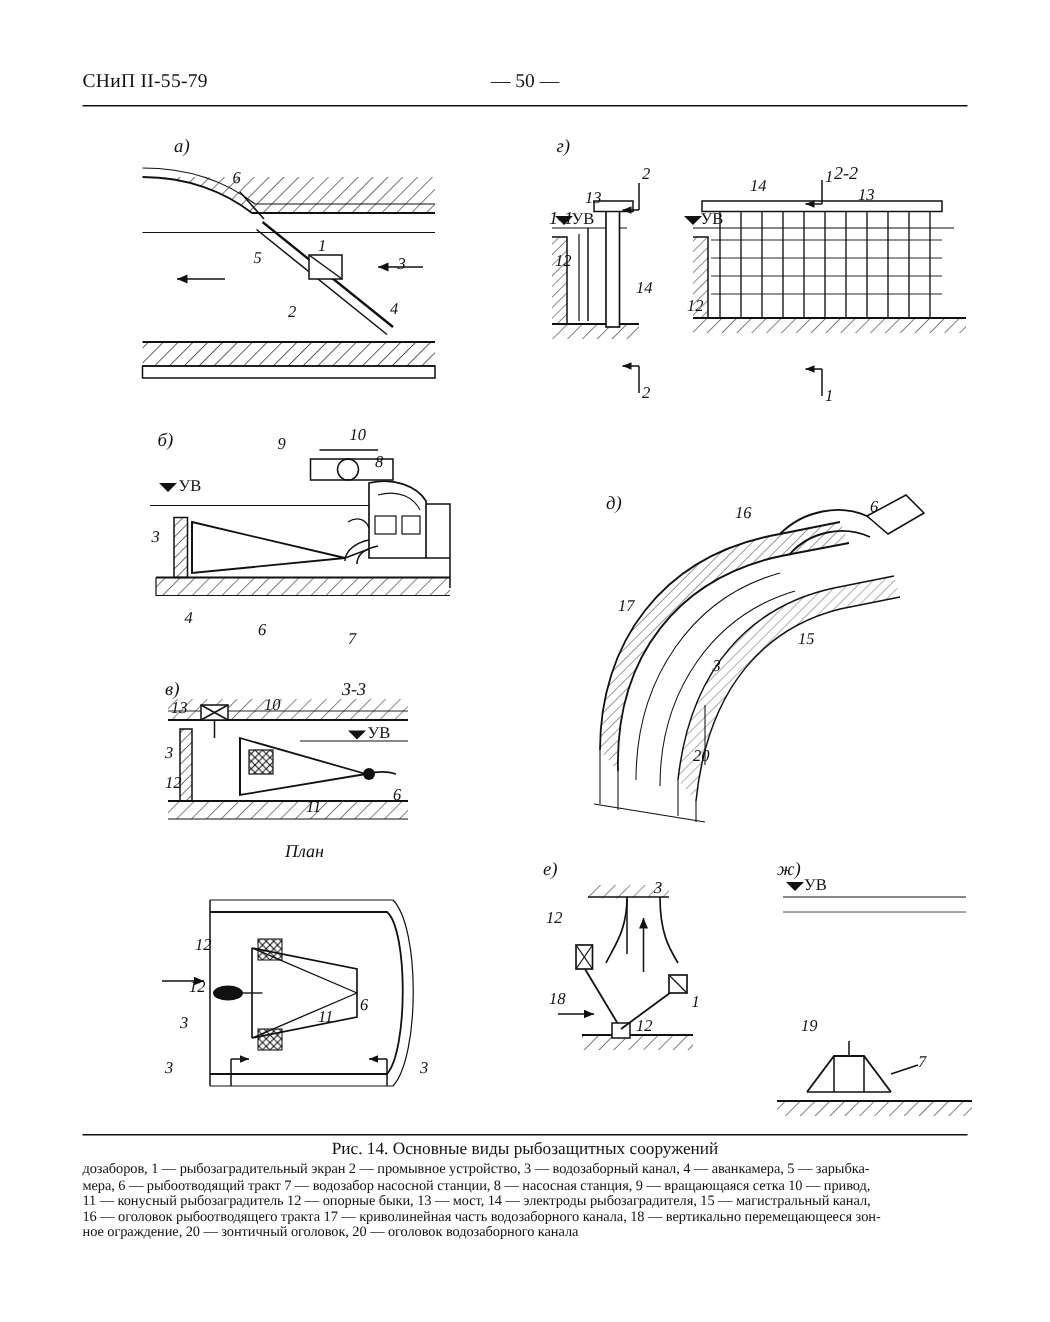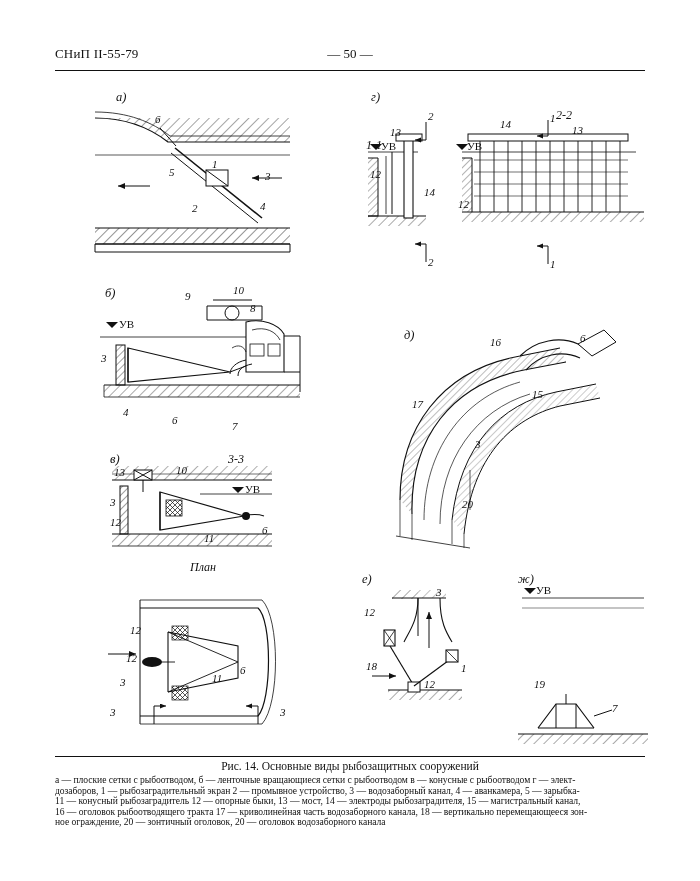--- a/index.html
+++ b/index.html
@@ -437,40 +437,40 @@
   <span class="lbl up" style="left:381px; top:140px;">УВ</span>
   <div class="wl" style="left:456px; top:144px;"></div>
   <span class="lbl up" style="left:467px; top:140px;">УВ</span>
   <span class="lbl" style="left:428px; top:256px;">2</span>
   <span class="lbl" style="left:550px; top:258px;">1</span>
 
   <span class="panel-tag" style="left:404px; top:328px;">д)</span>
   <span class="lbl" style="left:490px; top:336px;">16</span>
   <span class="lbl" style="left:580px; top:332px;">6</span>
   <span class="lbl" style="left:412px; top:398px;">17</span>
-  <span class="lbl" style="left:532px; top:388px;">15</span>
+  <span class="lbl" style="left:532px; top:420px;">15</span>
   <span class="lbl" style="left:475px; top:438px;">3</span>
   <span class="lbl" style="left:462px; top:498px;">20</span>
 
   <span class="panel-tag" style="left:362px; top:572px;">е)</span>
   <span class="lbl" style="left:364px; top:606px;">12</span>
   <span class="lbl" style="left:436px; top:586px;">3</span>
   <span class="lbl" style="left:366px; top:660px;">18</span>
   <span class="lbl" style="left:461px; top:662px;">1</span>
   <span class="lbl" style="left:424px; top:678px;">12</span>
 
   <span class="panel-tag" style="left:518px; top:572px;">ж)</span>
   <div class="wl" style="left:524px; top:588px;"></div>
   <span class="lbl up" style="left:536px; top:584px;">УВ</span>
   <span class="lbl" style="left:534px; top:678px;">19</span>
   <span class="lbl" style="left:612px; top:702px;">7</span>
 
   <div class="figcap">Рис. 14. Основные виды рыбозащитных сооружений</div>
 
   <div class="legend">
-    <div>а — плоские сетки с рыбоотводом, б — ленточные вращающиеся сетки с рыбоотводом  в — конусные с рыбоотводом  г — элект-</div>
     <div>дозаборов, 1 — рыбозаградительный экран  2 — промывное устройство, 3 — водозаборный канал, 4 — аванкамера,    5 — зарыбка-</div>
+    <div>мера, 6 — рыбоотводящий тракт  7 — водозабор насосной станции, 8 — насосная станция, 9 — вращающаяся сетка  10 — привод,</div>
     <div>11 — конусный рыбозаградитель  12 — опорные быки,  13 — мост,  14 — электроды  рыбозаградителя,  15 — магистральный канал,</div>
     <div>16 — оголовок  рыбоотводящего  тракта  17 — криволинейная часть водозаборного канала, 18 — вертикально перемещающееся зон-</div>
     <div>ное ограждение, 20 — зонтичный оголовок, 20 — оголовок водозаборного канала</div>
   </div>
 
 </div>
 
 </body></html>

